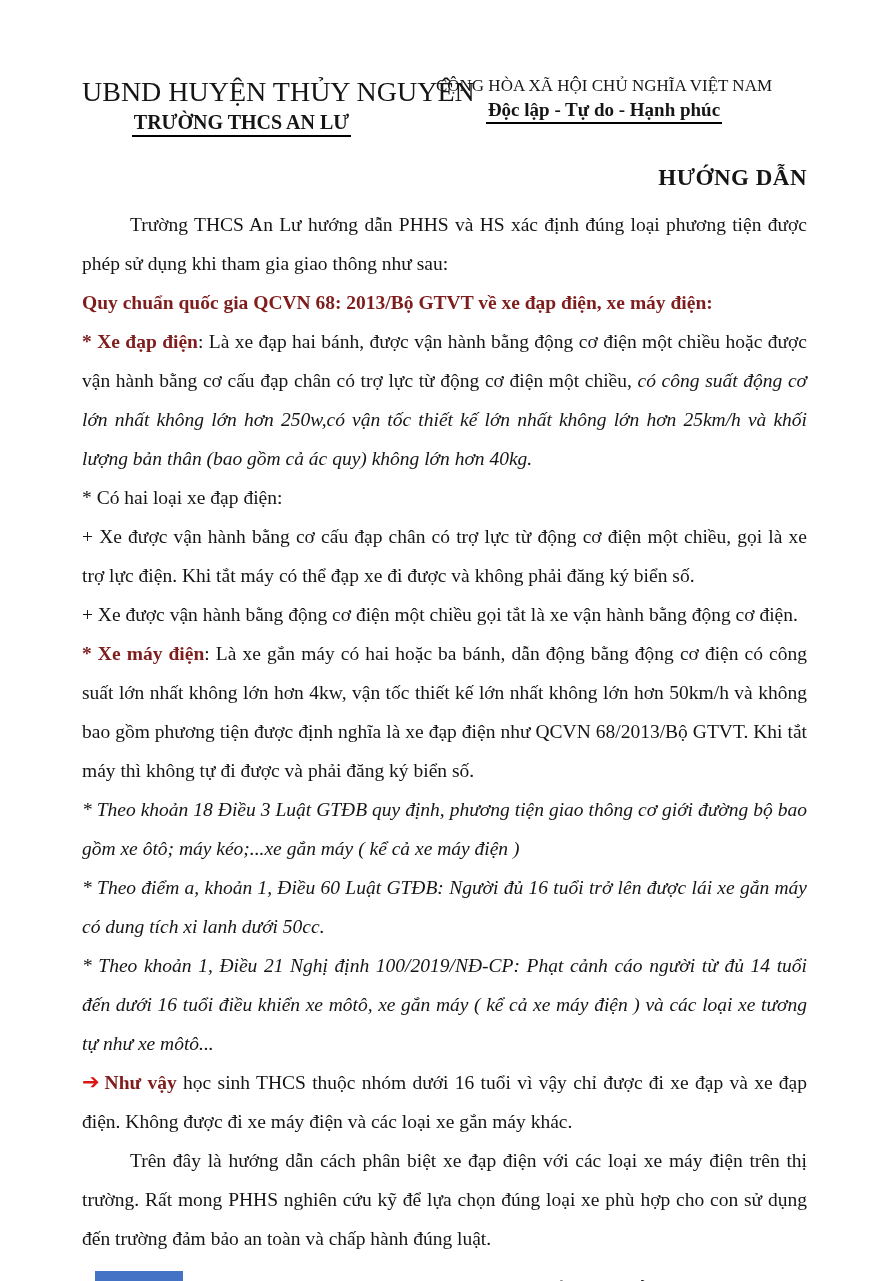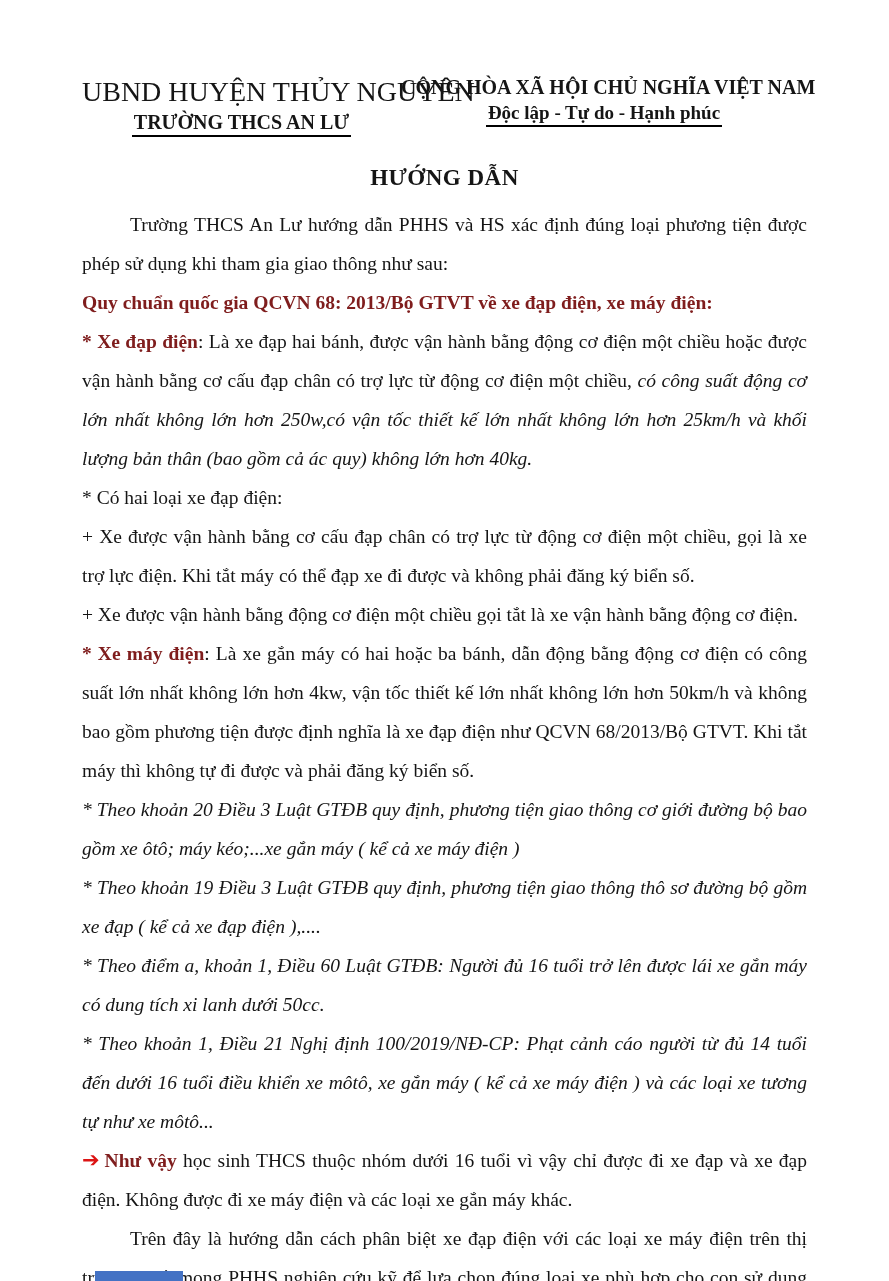--- a/index.html
+++ b/index.html
@@ -7,24 +7,24 @@
     width:889px;height:1281px;background:#ffffff;position:relative;overflow:hidden;
     font-family:"Liberation Serif","DejaVu Serif",serif;color:#151515;
     -webkit-font-smoothing:antialiased;
   }
   .page{padding:76px 82px 0 82px;position:relative}
   .header{display:flex;width:100%}
   .h-left{width:44%;text-align:center}
   .h-right{width:56%;text-align:center}
   .h-left .l1{font-size:28px;white-space:nowrap}
   .h-left .l2{font-size:20px;font-weight:bold;margin-top:3px}
-  .h-right .l1{font-size:20px;font-weight:bold;white-space:nowrap}
+  .h-right .l1{font-size:17px;font-weight:normal;white-space:nowrap}
   .h-right .l2{font-size:19px;font-weight:bold;margin-top:3px}
   .u{display:inline-block;border-bottom:2px solid #000;padding:0 2px 1px 2px}
-  .doc-title{text-align:center;font-weight:bold;font-size:23px;margin-top:28px;letter-spacing:.5px}
+  .doc-title{text-align:right;font-weight:bold;font-size:23px;margin-top:28px;letter-spacing:.5px}
   .body-text{margin-top:14px;font-size:19.5px;line-height:39px;text-align:justify}
   .body-text p{margin:0;padding:0}
   .indent{text-indent:48px}
   .red{color:#7f1d1d;font-weight:bold}
   .it{font-style:italic}
   .arrow{color:#dc1414;font-weight:bold;font-family:"DejaVu Sans",sans-serif;font-size:21px;margin-right:5px}
   .sig{margin-top:22px;margin-left:auto;margin-right:50px;width:302px;text-align:center}
   .sig-title{font-weight:bold;font-size:20px;letter-spacing:.6px}
   .sig-name{font-weight:normal;font-size:19.5px;margin-top:58px}
   .footer-bar{position:absolute;left:95px;bottom:0;width:88px;height:10px;background:#4472c4}
@@ -60,22 +60,21 @@
     <p><span class="red">* Xe đạp điện</span><span>: Là xe đạp hai bánh, được vận hành bằng động cơ điện một chiều hoặc được vận hành bằng cơ cấu đạp chân có trợ lực từ động cơ điện một chiều, </span><span class="it">có công suất động cơ lớn nhất không lớn hơn 250w,có vận tốc thiết kế lớn nhất không lớn hơn 25km/h và khối lượng bản thân (bao gồm cả ác quy) không lớn hơn 40kg.</span></p>
 
     <p>* Có hai loại xe đạp điện:</p>
 
     <p>+ Xe được vận hành bằng cơ cấu đạp chân có trợ lực từ động cơ điện một chiều, gọi là xe trợ lực điện. Khi tắt máy có thể đạp xe đi được và không phải đăng ký biển số.</p>
 
     <p>+ Xe được vận hành bằng động cơ điện một chiều gọi tắt là xe vận hành bằng động cơ điện.</p>
 
     <p><span class="red">* Xe máy điện</span><span>: Là xe gắn máy có hai hoặc ba bánh, dẫn động bằng động cơ điện có công suất lớn nhất không lớn hơn 4kw, vận tốc thiết kế lớn nhất không lớn hơn 50km/h và không bao gồm phương tiện được định nghĩa là xe đạp điện như QCVN 68/2013/Bộ GTVT. Khi tắt máy thì không tự đi được và phải đăng ký biển số.</span></p>
 
-    <p class="it">* Theo khoản 20 Điều 3 Luật GTĐB quy định, phương tiện giao thông cơ giới đường bộ bao gồm xe ôtô; máy kéo;...xe gắn máy ( kể cả xe máy điện )</p>
-    <p class="it">* Theo khoản 19 Điều 3 Luật GTĐB quy định, phương tiện giao thông thô sơ đường bộ gồm xe đạp ( kể cả xe đạp điện ),....</p>
+    <p class="it">* Theo khoản 18 Điều 3 Luật GTĐB quy định, phương tiện giao thông cơ giới đường bộ bao gồm xe ôtô; máy kéo;...xe gắn máy ( kể cả xe máy điện )</p>
     <p class="it">* Theo điểm a, khoản 1, Điều 60 Luật GTĐB: Người đủ 16 tuổi trở lên được lái xe gắn máy có dung tích xi lanh dưới 50cc.</p>
     <p class="it">* Theo khoản 1, Điều 21 Nghị định 100/2019/NĐ-CP: Phạt cảnh cáo người từ đủ 14 tuổi đến dưới 16 tuổi điều khiển xe môtô, xe gắn máy ( kể cả xe máy điện ) và các loại xe tương tự như xe môtô...</p>
 
     <p><span class="arrow">➔</span><span class="red">Như vậy</span><span> học sinh THCS thuộc nhóm dưới 16 tuổi vì vậy chỉ được đi xe đạp và xe đạp điện. Không được đi xe máy điện và các loại xe gắn máy khác.</span></p>
 
     <p class="indent">Trên đây là hướng dẫn cách phân biệt xe đạp điện với các loại xe máy điện trên thị trường. Rất mong PHHS nghiên cứu kỹ để lựa chọn đúng loại xe phù hợp cho con sử dụng đến trường đảm bảo an toàn và chấp hành đúng luật.</p>
 
   </div>
 
   <div class="sig">

